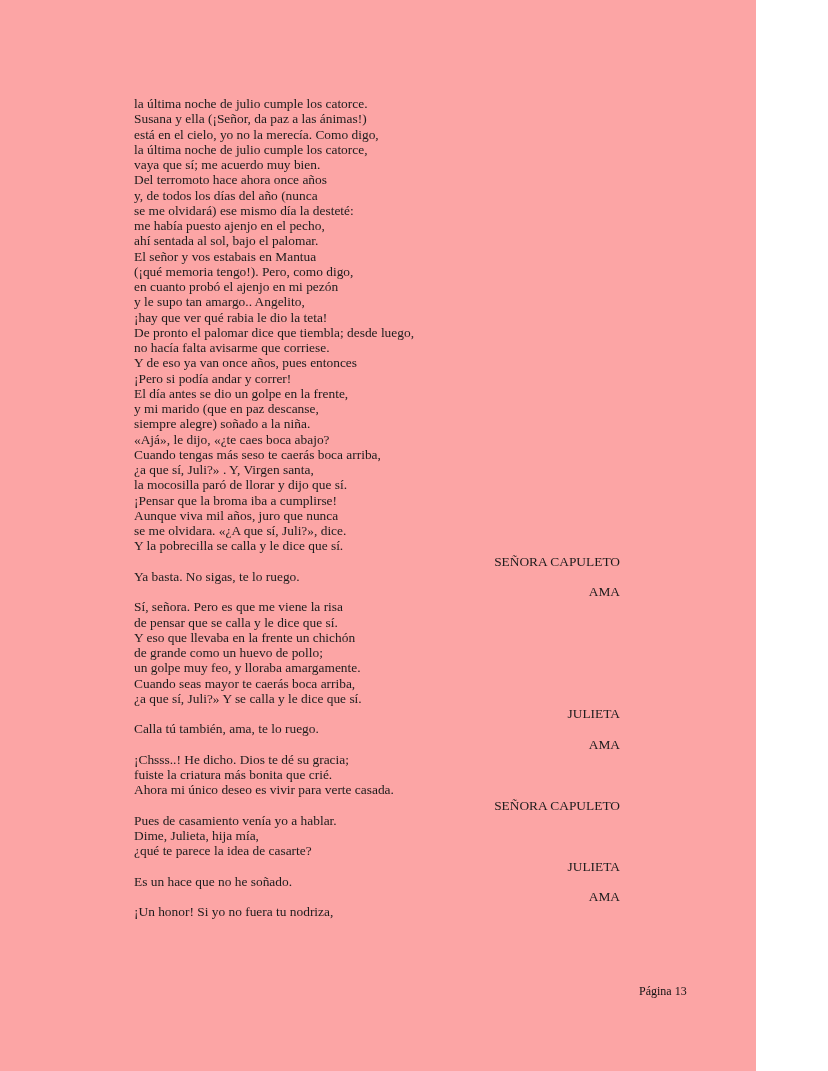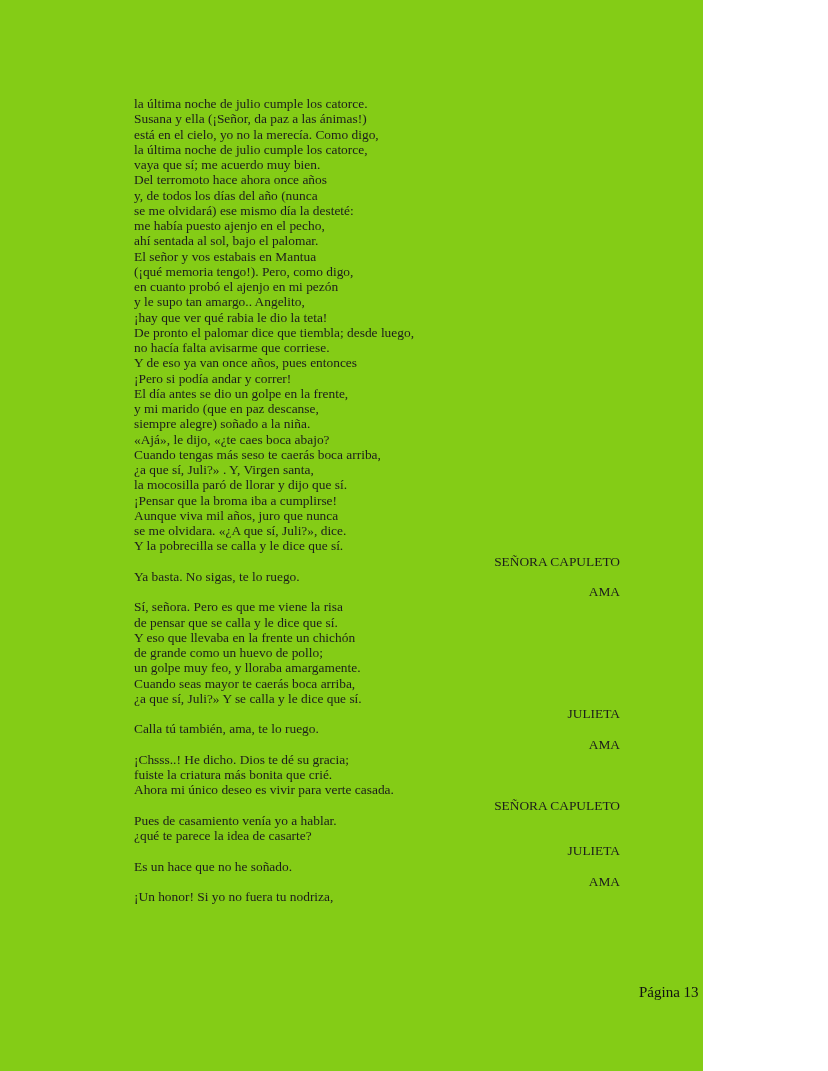--- a/index.html
+++ b/index.html
@@ -1,31 +1,31 @@
 <!DOCTYPE html>
 <html><head>
 <meta charset="utf-8">
 <style>
   html, body { margin: 0; padding: 0; background: #ffffff; }
   body { width: 828px; height: 1071px; position: relative; overflow: hidden; }
   .page {
-    position: absolute; left: 0; top: 0; width: 703px; height: 1071px; background: #84cc16;
+    position: absolute; left: 0; top: 0; width: 756px; height: 1071px; background: #fca5a5;
   }
   .text-block {
     position: absolute; left: 120px; top: 96px; width: 500px;
     font-family: "Liberation Serif", "DejaVu Serif", serif;
     font-size: 13.4px; line-height: 15.25px; color: #1c1c1c;
   }
   .line { white-space: nowrap; margin: 0; }
   .line.verse { padding-left: 14px; }
   .line.speaker { padding-left: 0; text-align: right; }
   .footer {
     position: absolute; left: 639px; top: 984px;
     font-family: "Liberation Serif", "DejaVu Serif", serif;
-    font-size: 15px; color: #111;
+    font-size: 12px; color: #111;
   }
 </style>
 </head>
 <body>
 
 <div class="page">
   <div class="text-block" id="text-block">
       <div class="line verse">la última noche de julio cumple los catorce.</div>
       <div class="line verse">Susana y ella (¡Señor, da paz a las ánimas!)</div>
       <div class="line verse">está en el cielo, yo no la merecía. Como digo,</div>
@@ -67,20 +67,21 @@
       <div class="line verse">Cuando seas mayor te caerás boca arriba,</div>
       <div class="line verse">¿a que sí, Juli?» Y se calla y le dice que sí.</div>
       <div class="line speaker">JULIETA</div>
       <div class="line verse">Calla tú también, ama, te lo ruego.</div>
       <div class="line speaker">AMA</div>
       <div class="line verse">¡Chsss..! He dicho. Dios te dé su gracia;</div>
       <div class="line verse">fuiste la criatura más bonita que crié.</div>
       <div class="line verse">Ahora mi único deseo es vivir para verte casada.</div>
       <div class="line speaker">SEÑORA CAPULETO</div>
       <div class="line verse">Pues de casamiento venía yo a hablar.</div>
+      <div class="line verse">Dime, Julieta, hija mía,</div>
       <div class="line verse">¿qué te parece la idea de casarte?</div>
       <div class="line speaker">JULIETA</div>
       <div class="line verse">Es un hace que no he soñado.</div>
       <div class="line speaker">AMA</div>
       <div class="line verse">¡Un honor! Si yo no fuera tu nodriza,</div>
     </div>
   <div class="footer">Página 13</div>
 </div>
 
 </body></html>

